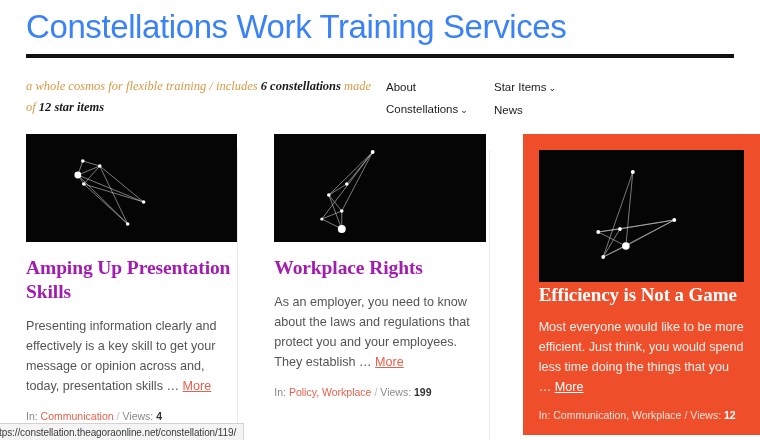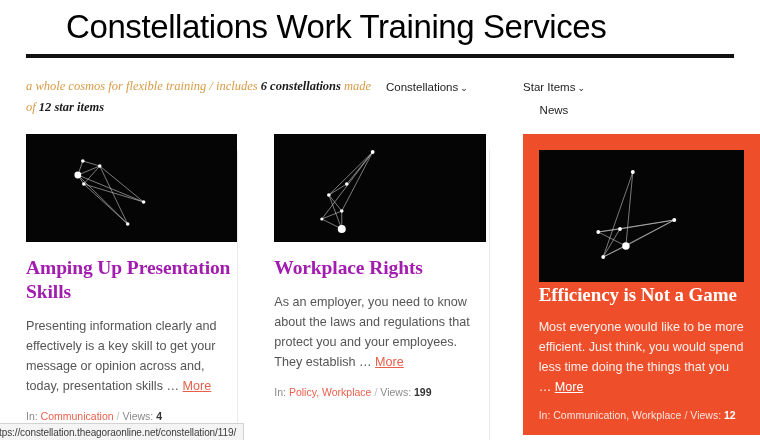--- a/index.html
+++ b/index.html
@@ -11,24 +11,23 @@
     position:relative;
   }
 
   
   .site-header { padding:6px 26px 0 26px; }
   .site-title {
     font-family:"Liberation Sans", sans-serif;
     font-size:33px;
     font-weight:400;
     letter-spacing:-0.4px;
-    color:#000000;
+    color:#3b82f6;
     line-height:42px;
     white-space:nowrap;
-    margin-left:40px;
   }
   .title-rule {
     margin:6px 26px 0 26px;
     height:4px;
     background:#111111;
   }
 
   
   .meta-row {
     display:flex;
@@ -49,21 +48,21 @@
     font-weight:bold;
     text-align:center;
   }
   .nav {
     display:flex;
     gap:0px;
     margin-left:10px;
   }
   .nav-col { display:flex; flex-direction:column; }
   .nav-col.col1 { width:108px; }
-  .nav-col.col2 { width:120px;align-items:center; }
+  .nav-col.col2 { width:120px; }
   .nav-item {
     font-size:11.5px;
     color:#1d1d1d;
     line-height:22px;
     white-space:nowrap;
     cursor:pointer;
   }
   .caret { font-size:9px; color:#1d1d1d; margin-left:2px; }
 
   
@@ -174,20 +173,21 @@
   <div class="site-title">Constellations Work Training Services</div>
 </div>
 <div class="title-rule"></div>
 
 <div class="meta-row">
 
   <div class="tagline"><span>a whole cosmos for flexible training / includes </span><span class="strong">6 constellations</span><span> made of </span><span class="strong">12 star items</span></div>
 
   <nav class="nav">
     <div class="nav-col col1">
+      <div class="nav-item"><span>About</span></div>
       <div class="nav-item"><span>Constellations</span><span class="caret">⌄</span></div>
     </div>
     <div class="nav-col col2">
       <div class="nav-item"><span>Star Items</span><span class="caret">⌄</span></div>
       <div class="nav-item"><span>News</span></div>
     </div>
   </nav>
 </div>
 
 <div class="cards">

